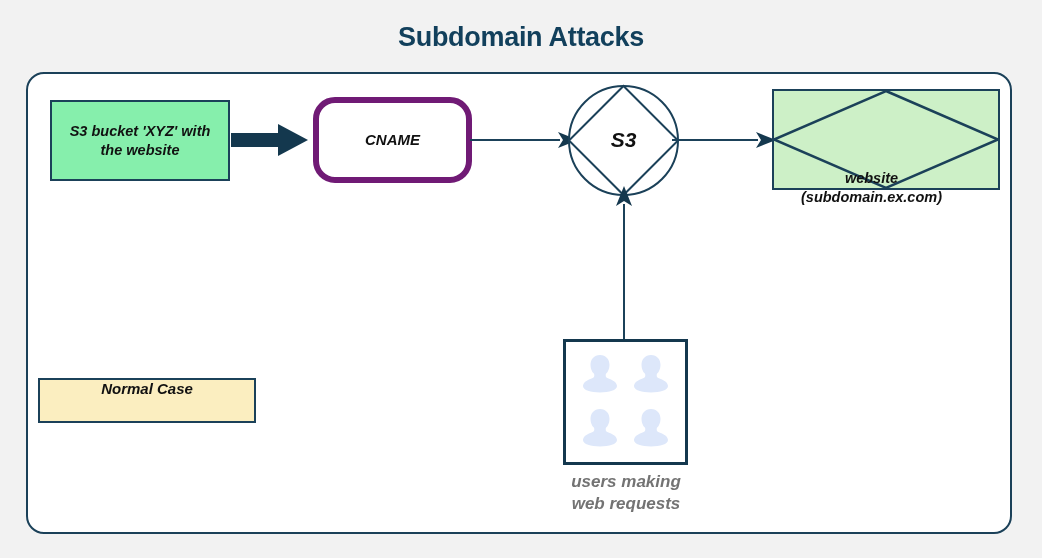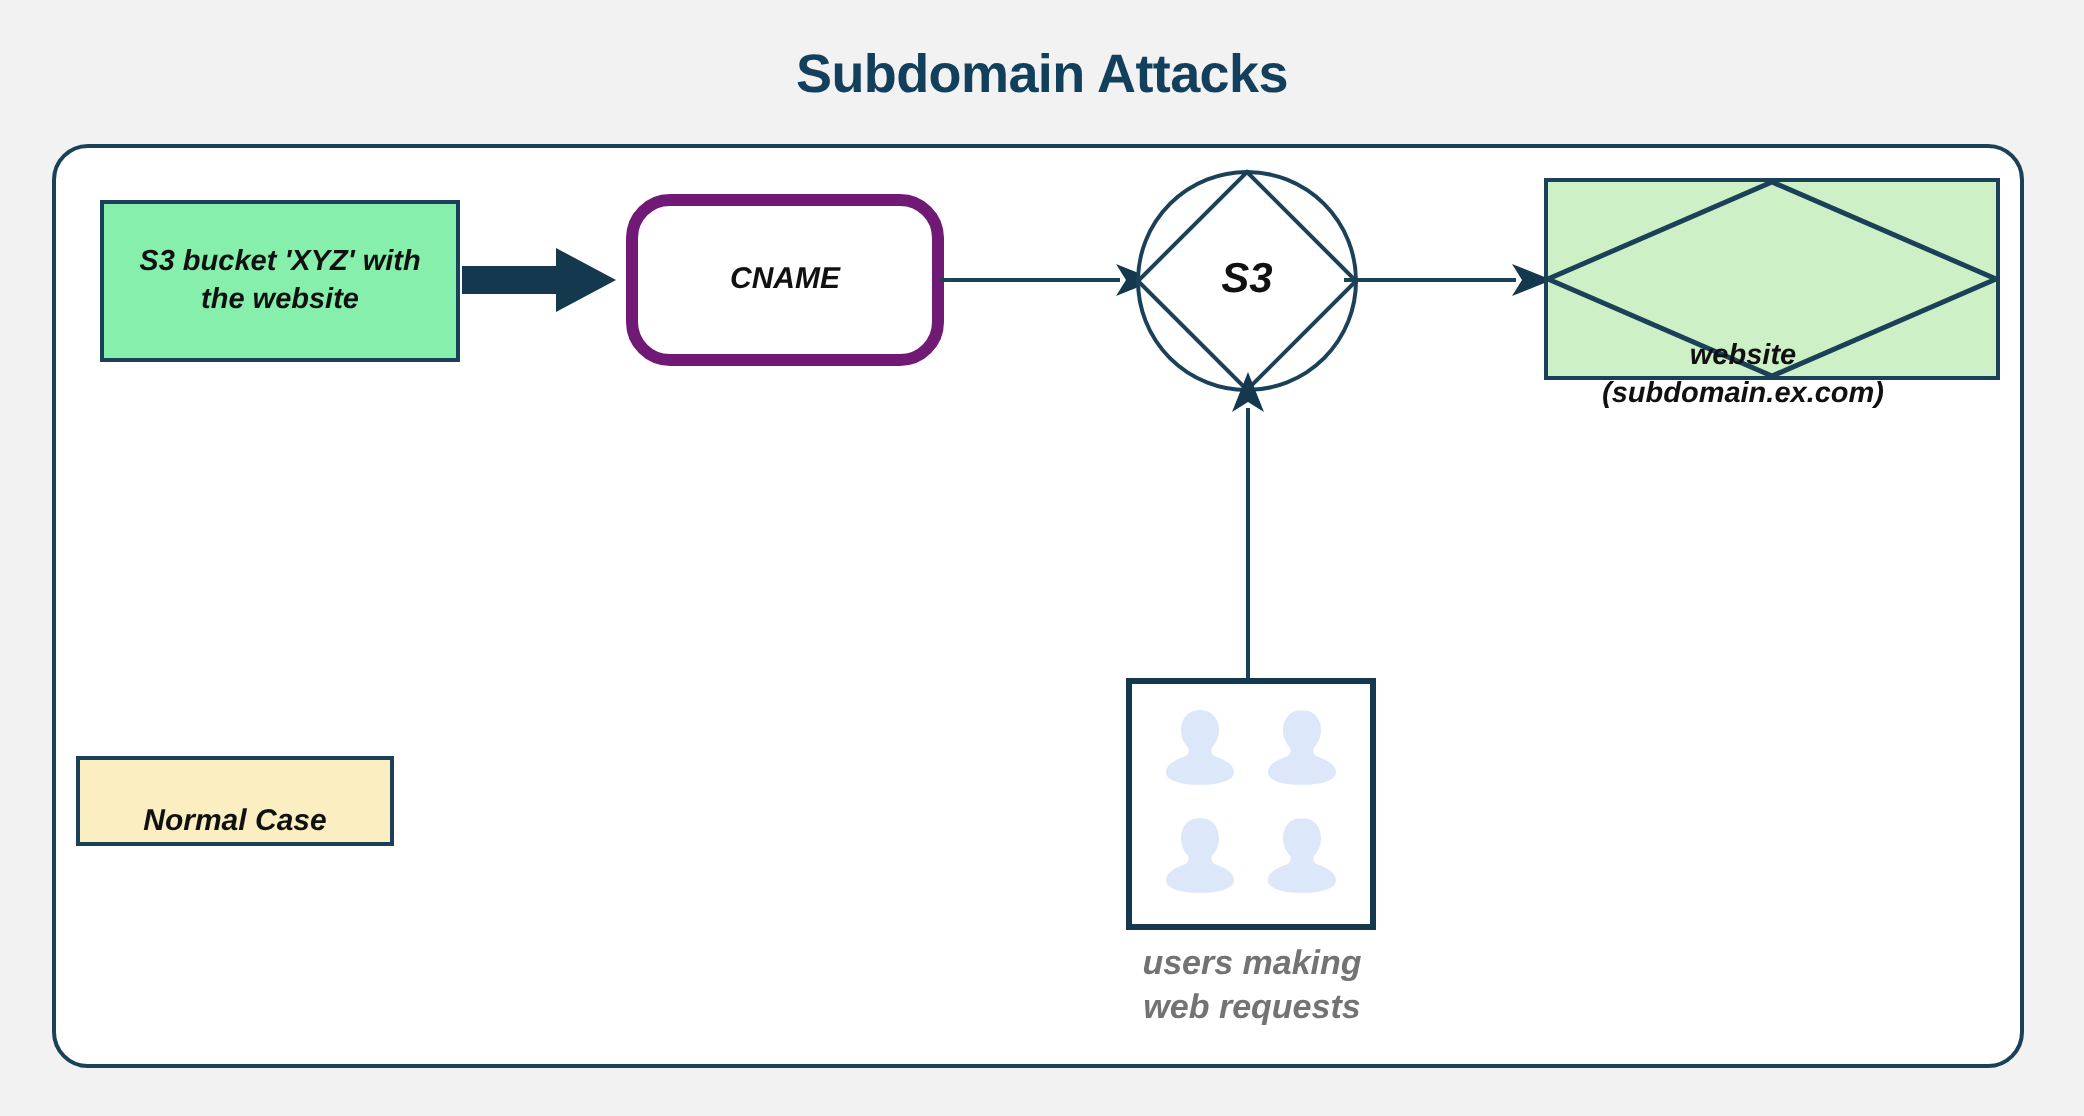--- a/index.html
+++ b/index.html
@@ -165,27 +165,27 @@
     justify-content: center;
     font-size: 14.5px;
     margin-top: 48px;
   }
 
   
   #legend-normal-case {
     position: absolute;
     left: 38px;
     top: 378px;
-    width: 159px;
+    width: 218px;
     height: 45px;
     background: #fbeec0;
     border: 2px solid #1b4159;
     box-sizing: border-box;
     display: flex;
-    align-items: flex-end;
+    align-items: flex-start;
     justify-content: center;
   }
   #legend-normal-case .node-label { font-size: 15px; }
 
   
   #users-box {
     position: absolute;
     left: 563px;
     top: 339px;
     width: 125px;

